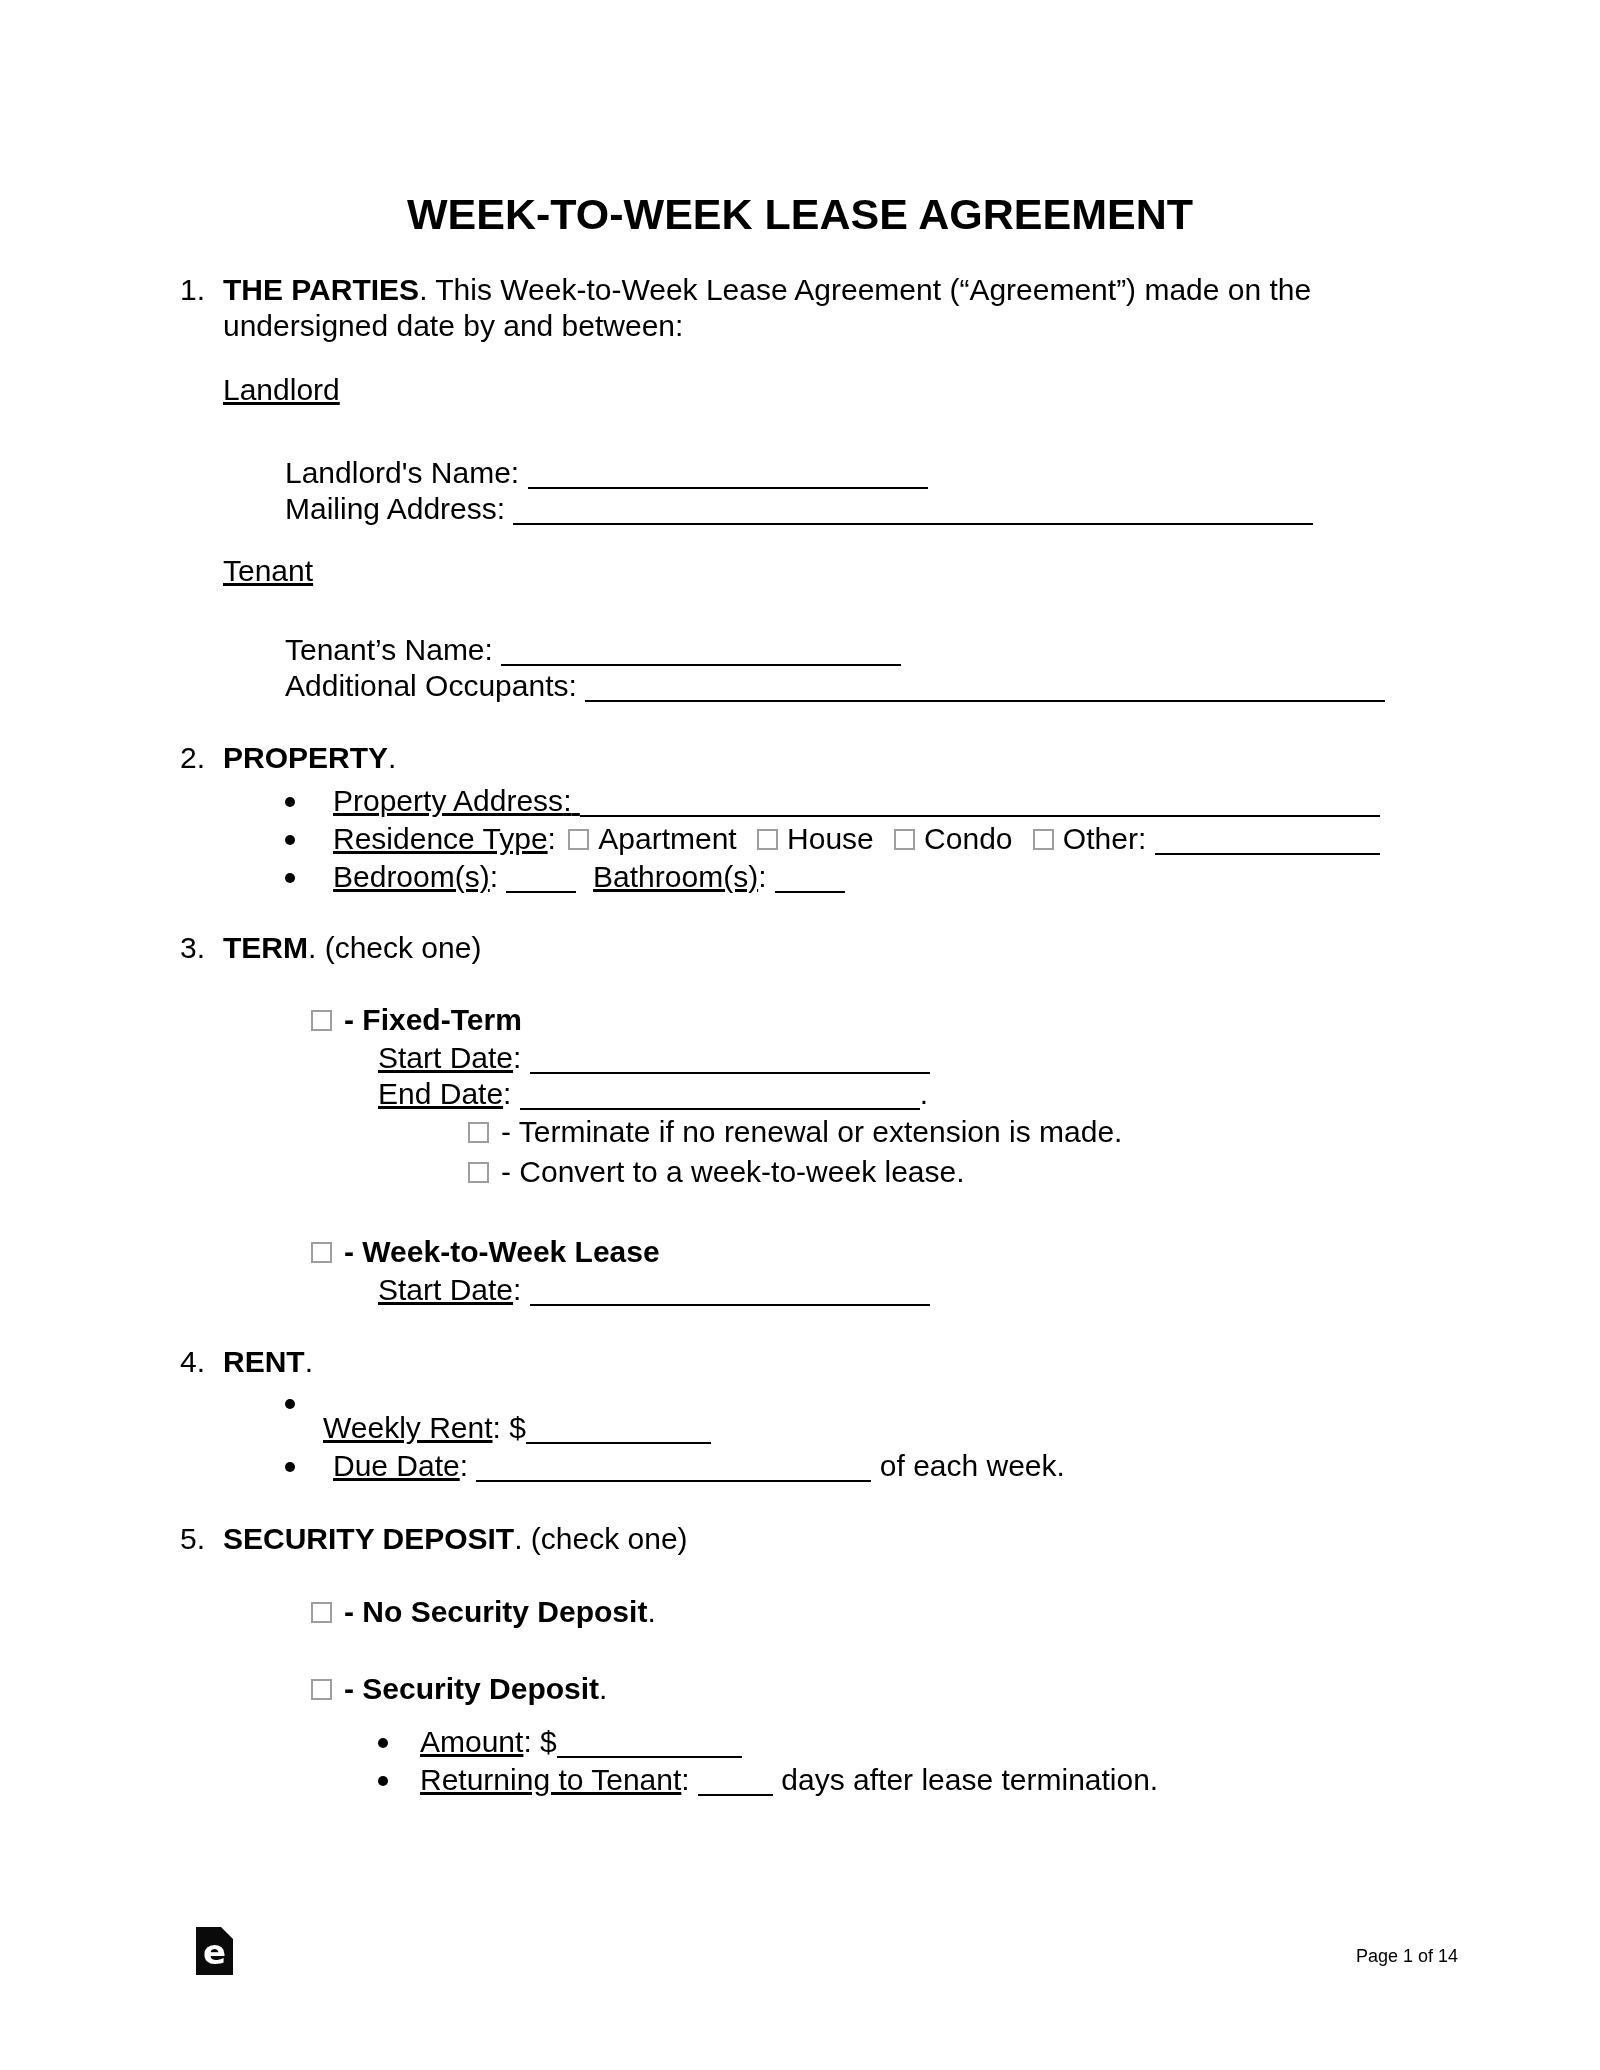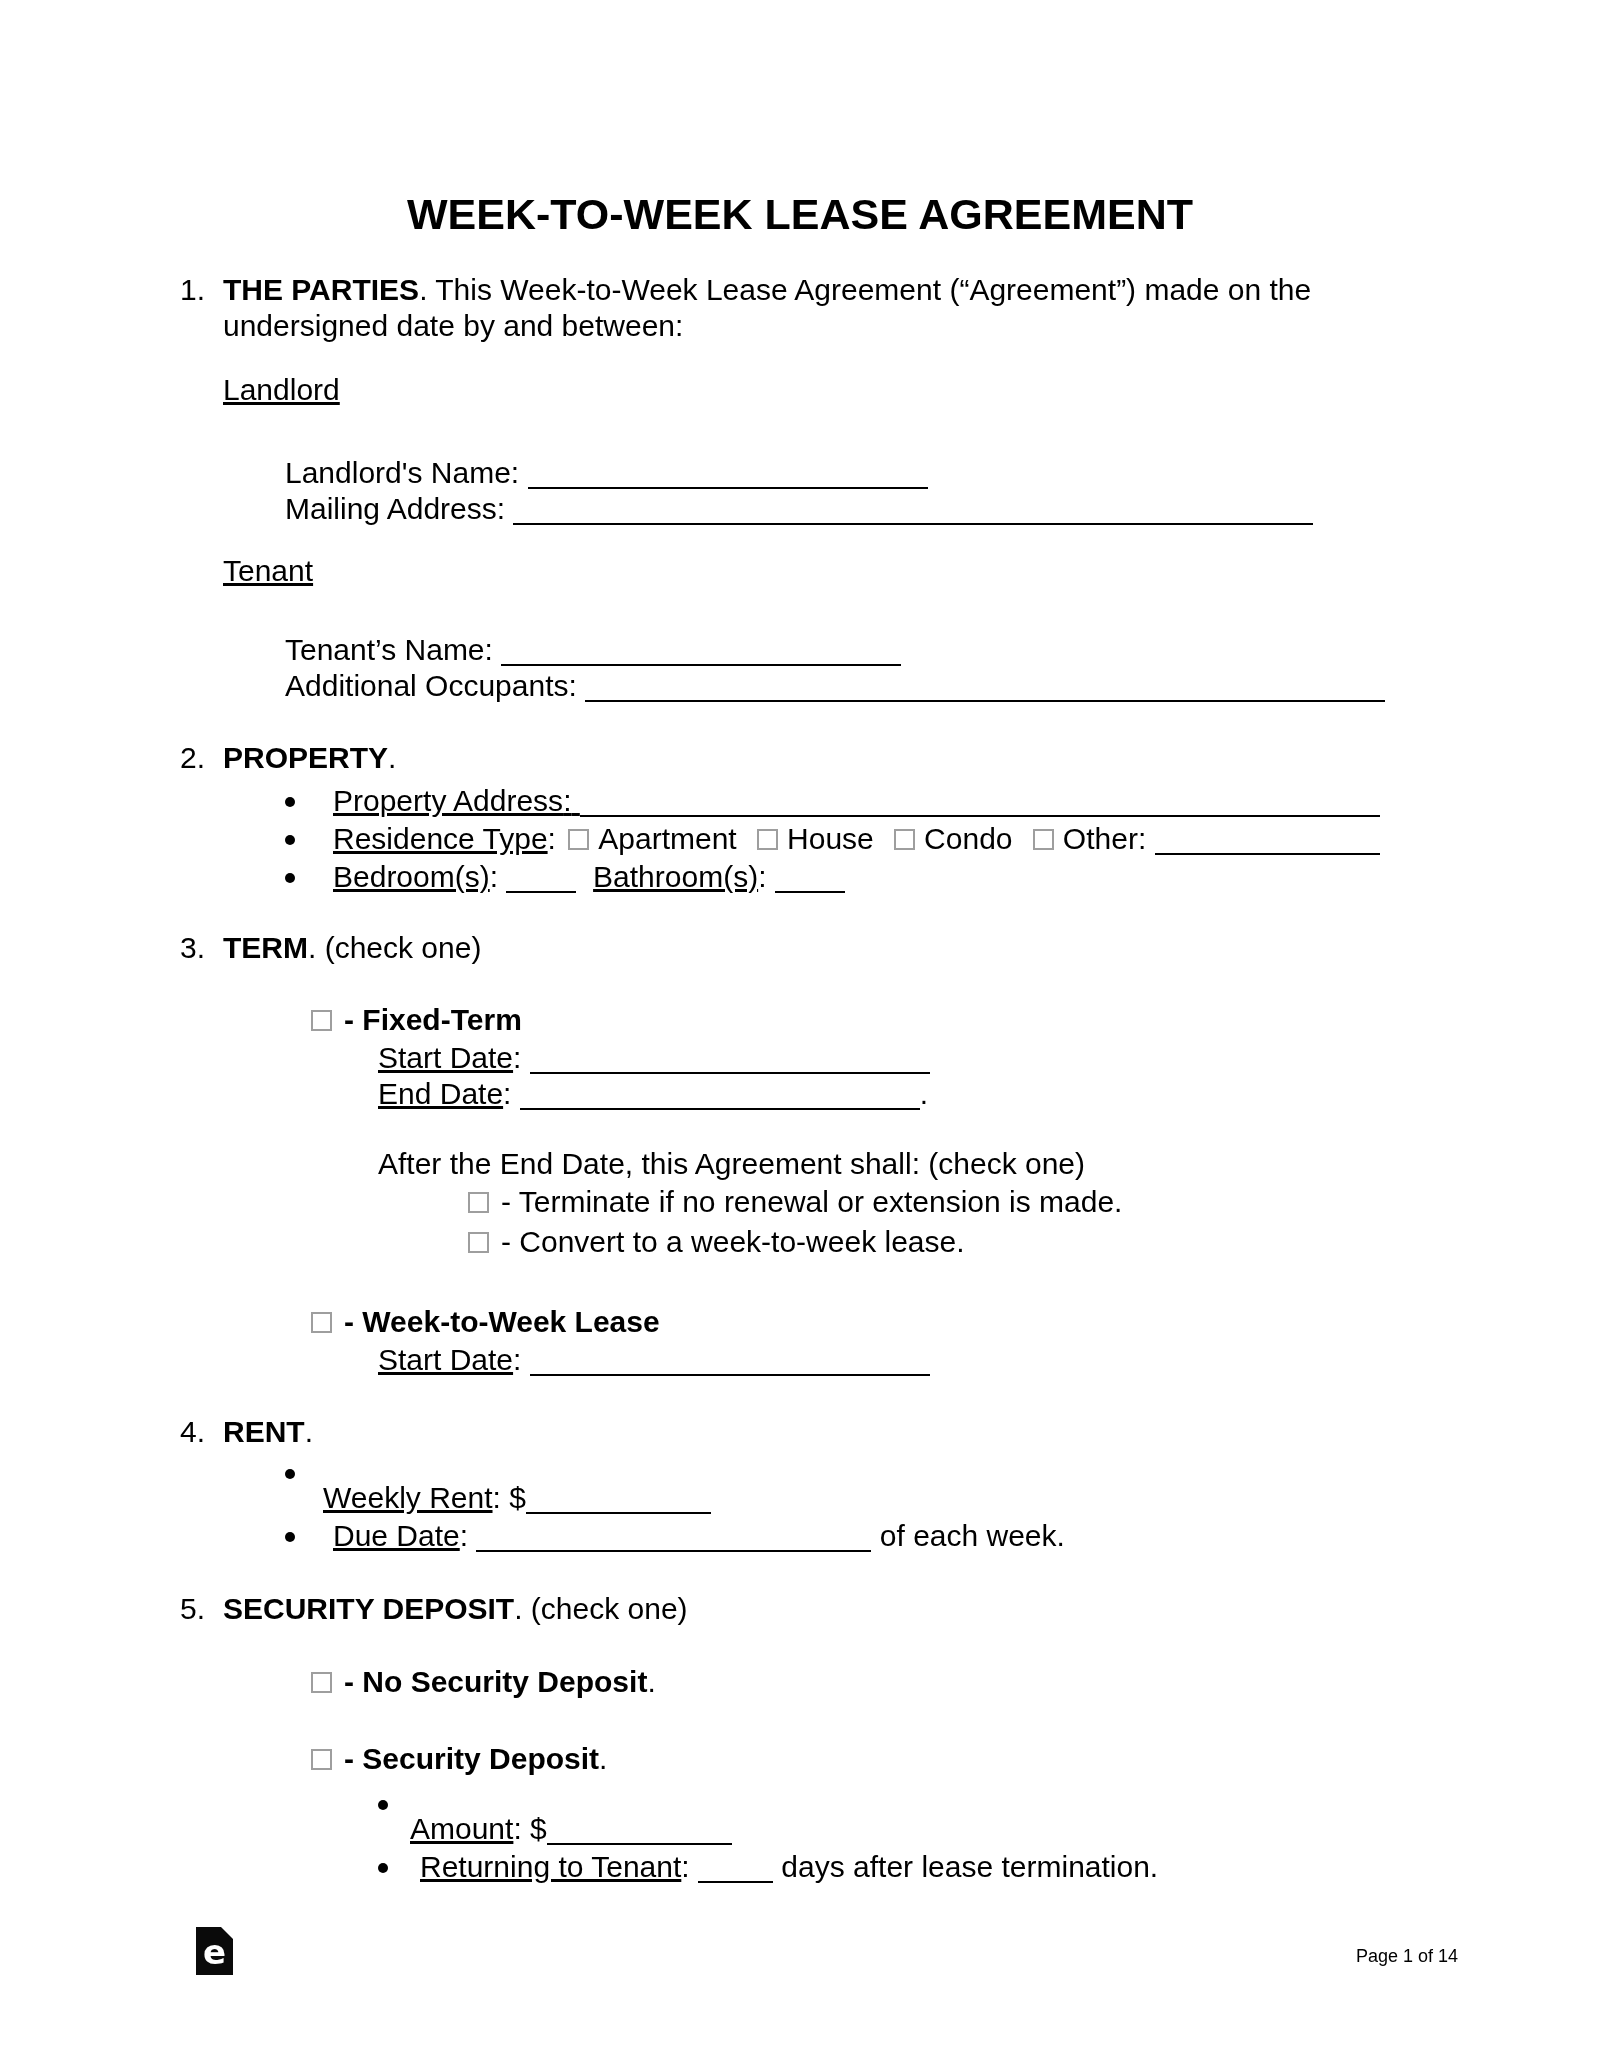--- a/index.html
+++ b/index.html
@@ -43,21 +43,21 @@
   .mt-fixed{margin-top:36px;}
   .mt-ffields{margin-top:2px;}
   .mt-after{margin-top:34px;}
   .mt-w2w{margin-top:42px;}
   .mt-wfields{margin-top:2px;}
   .mt-s4{margin-top:36px;}
   .mt-rentb{margin-top:4px;flex-direction:column;}
   .mt-s5{margin-top:36px;}
   .mt-nosec{margin-top:37px;}
   .mt-sec{margin-top:41px;}
-  .mt-secb{margin-top:8px;flex-direction:column;}
+  .mt-secb{margin-top:16px;}
   .logo{position:absolute;left:196px;top:1927px;width:37px;height:48px;background:#0a0a0a;}
   .logo .fold{position:absolute;top:0;right:0;width:0;height:0;border-top:12px solid #ffffff;border-left:12px solid transparent;}
   .logo .eletter{display:block;color:#ffffff;font-weight:bold;font-size:34px;line-height:50px;text-align:center;font-family:"DejaVu Sans",sans-serif;}
   .pagenum{position:absolute;right:142px;top:1941px;font-size:18px;line-height:30px;}
 </style>
 </head>
 <body>
 
 <div class="page">
 
@@ -143,23 +143,20 @@
   </div>
   <div class="sub3 mt-ffields">
     <span class="u">Start Date</span><span>:</span>
     <span class="bl w400"></span>
   </div>
   <div class="sub3">
     <span class="u">End Date</span><span>:</span>
     <span class="bl w400"></span><span>.</span>
   </div>
 
-  <div class="sub3 mt-after">
-    <span>After the End Date, this Agreement shall: (check one)</span>
-  </div>
   <div class="optgroup">
     <div class="cbrow2">
       <span class="cb"></span><span>- Terminate if no renewal or extension is made.</span>
     </div>
     <div class="cbrow2">
       <span class="cb"></span><span>- Convert to a week-to-week lease.</span>
     </div>
   </div>
 
   <div class="cbrow mt-w2w">

